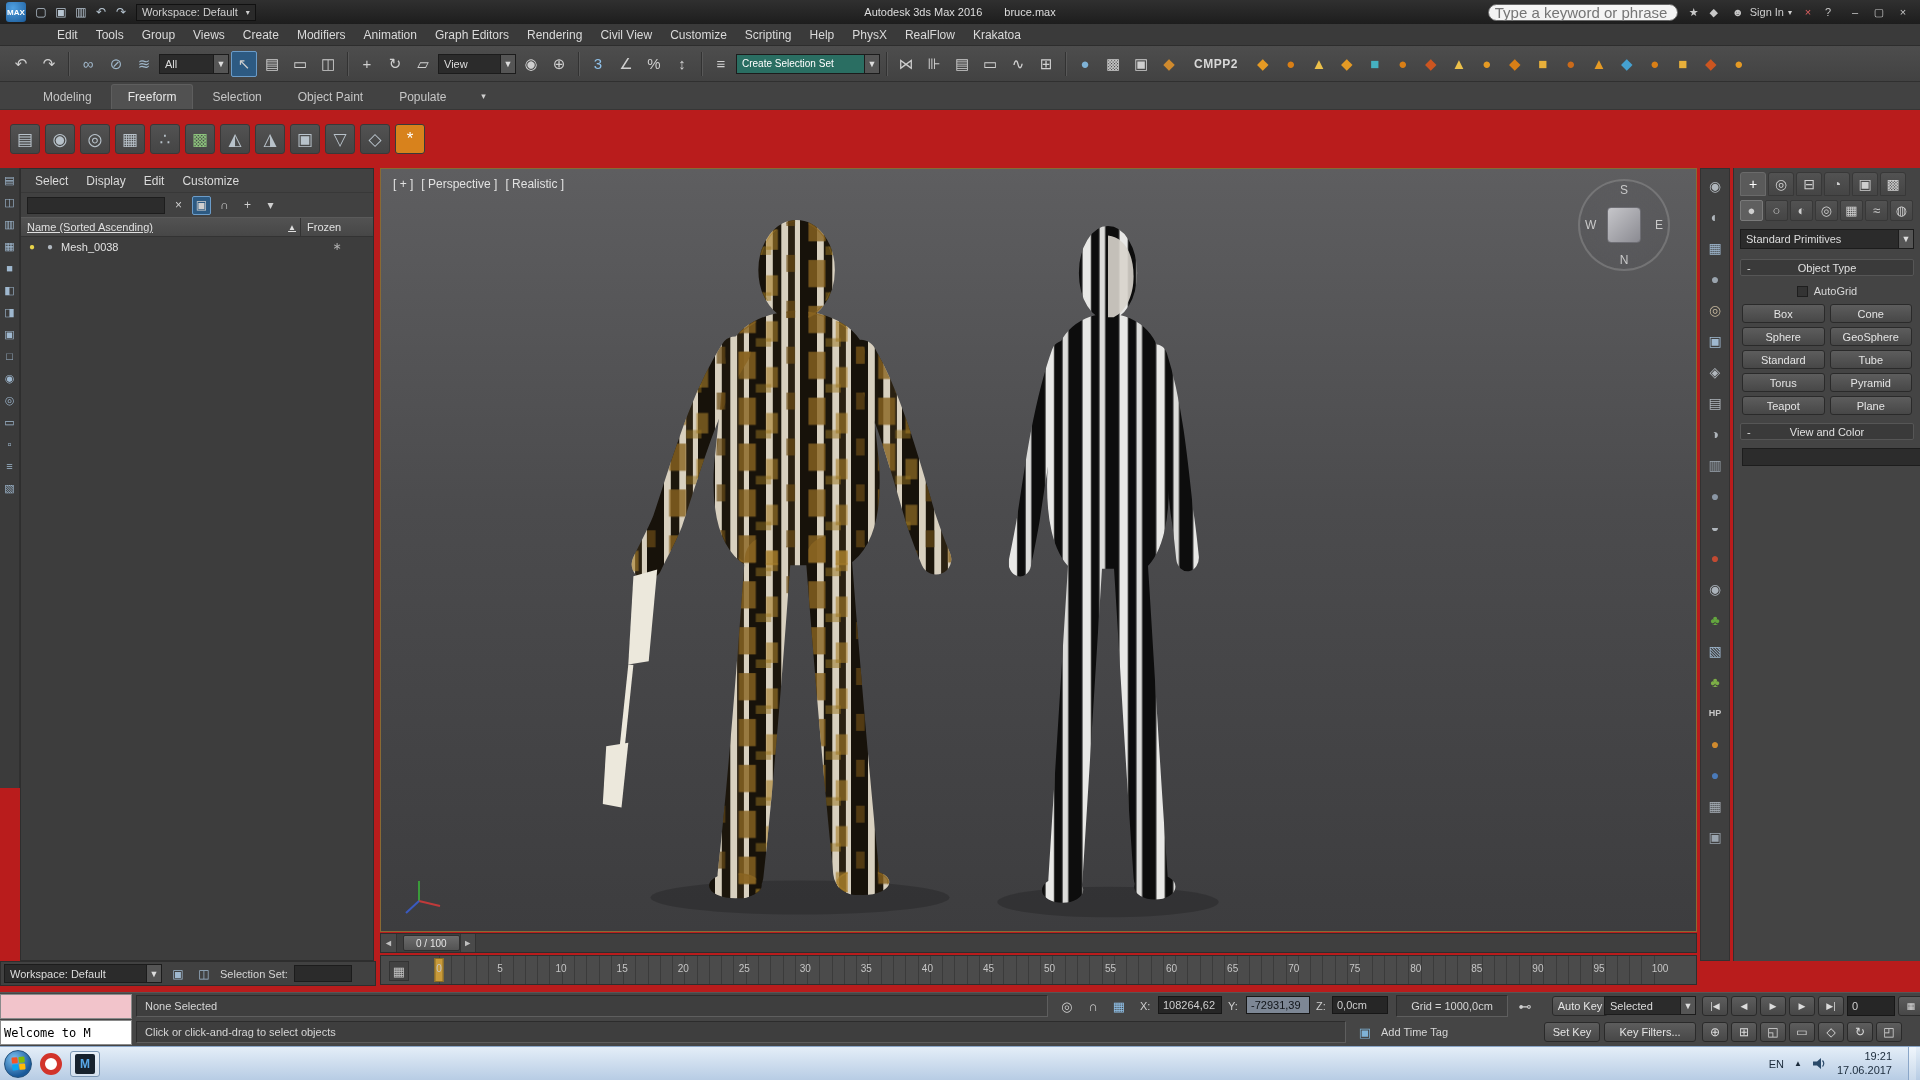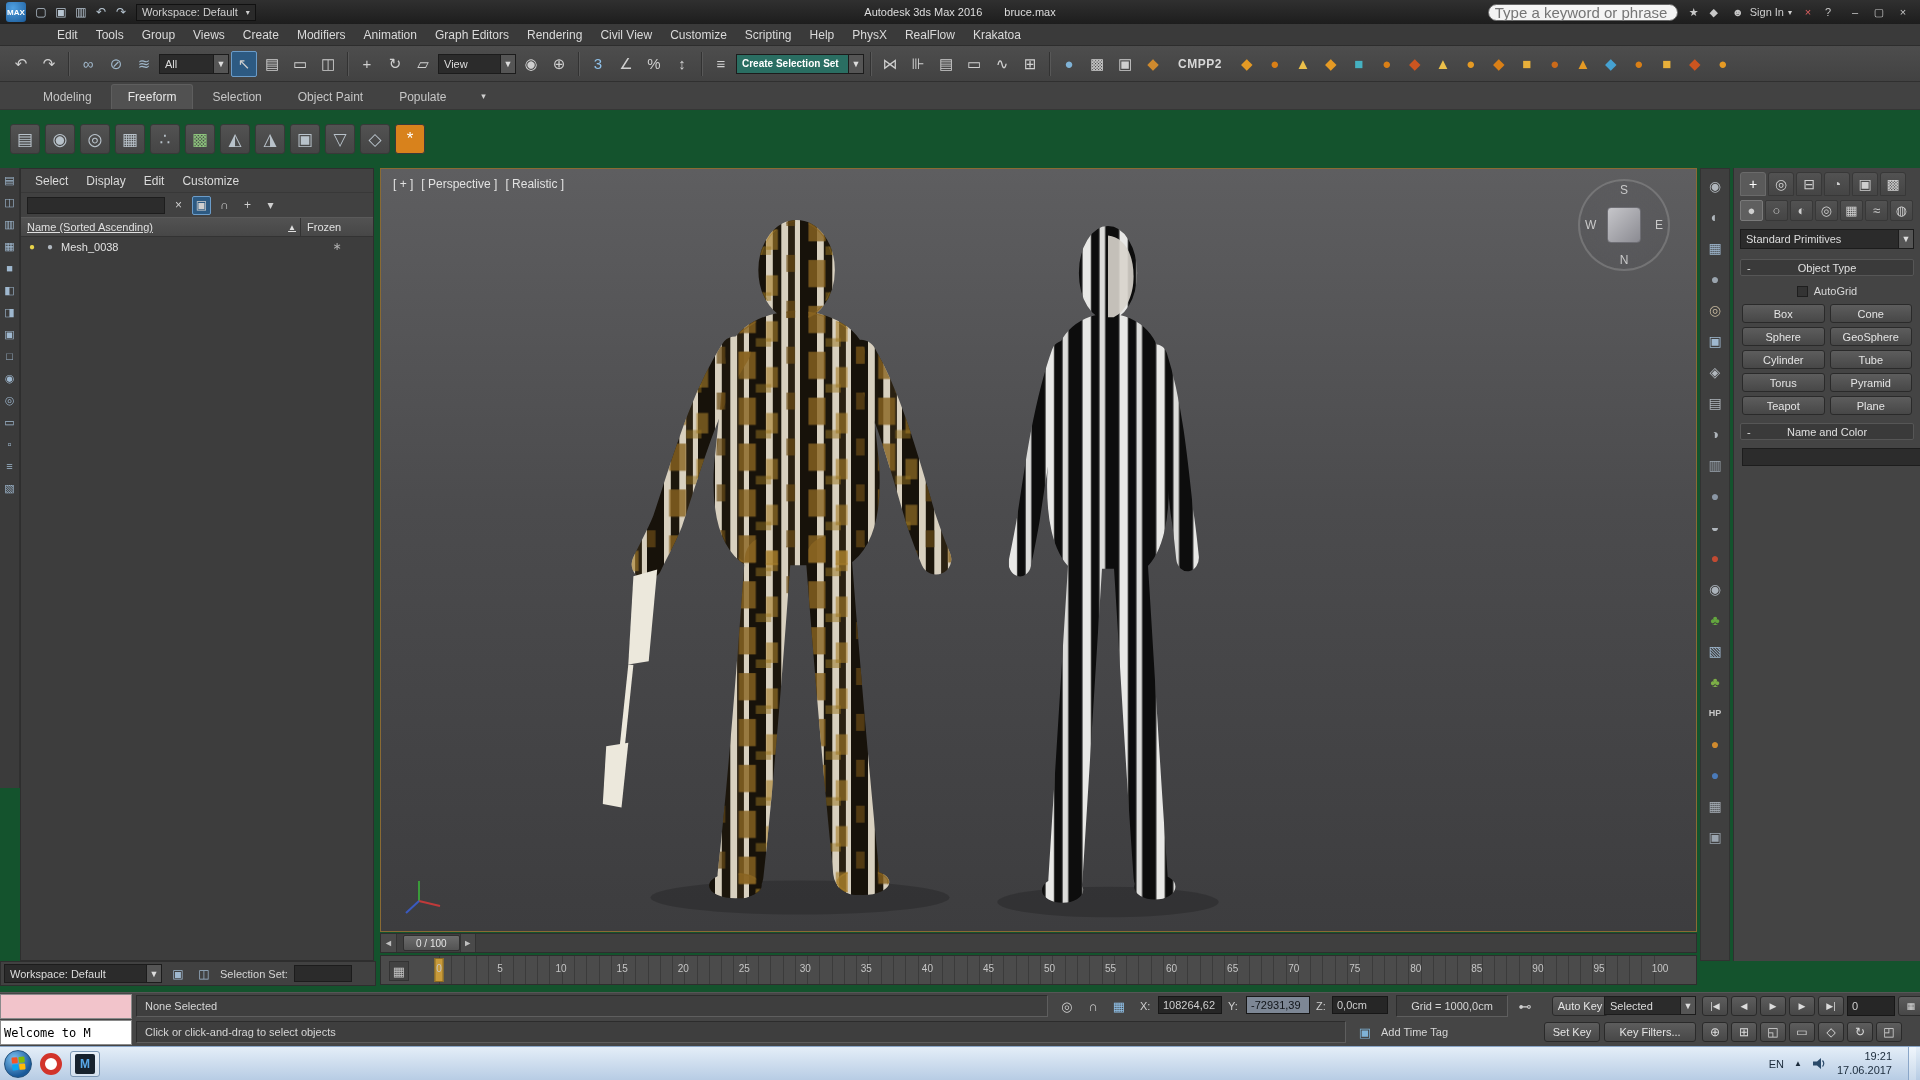--- a/index.html
+++ b/index.html
@@ -1,18 +1,18 @@
 <!DOCTYPE html>
 <html><head>
 <meta charset="utf-8">
 <style>
   *{margin:0;padding:0;box-sizing:border-box;}
   html,body{background:#222;}
   body{font-family:"Liberation Sans",sans-serif;}
-  #root{position:relative;width:1920px;height:1080px;background:#14532d;overflow:hidden;color:#d6d6d6;font-size:12px;}
+  #root{position:relative;width:1920px;height:1080px;background:#b91c1c;overflow:hidden;color:#d6d6d6;font-size:12px;}
   .abs{position:absolute;}
   .row{display:flex;align-items:center;}
 
   
   .titlebar{left:0;top:0;width:1920px;height:24px;background:linear-gradient(#303030,#1d1d1d);display:flex;align-items:center;padding:0 6px;gap:6px;color:#cfcfcf;font-size:11px;}
   .max-logo{width:20px;height:20px;border-radius:3px;background:radial-gradient(circle at 35% 30%,#4f9fe0,#1b5a98);color:#fff;font-size:8px;font-weight:bold;display:flex;align-items:center;justify-content:center;}
   .qicon{width:18px;height:18px;display:flex;align-items:center;justify-content:center;color:#b8c6d2;font-size:12px;border-radius:2px;}
   .ws-combo{height:17px;background:#2a2a2a;border:1px solid #111;display:flex;align-items:center;padding:0 5px;gap:8px;color:#cfcfcf;}
   .title-center{position:absolute;left:0;right:0;top:0;height:24px;display:flex;align-items:center;justify-content:center;gap:22px;pointer-events:none;}
   .title-center span{color:#dedede;}
@@ -233,21 +233,21 @@
     <span style="display:contents;"><span class="icon" data-name="select-and-move-icon">+</span><span class="icon" data-name="select-and-rotate-icon">↻</span><span class="icon" data-name="select-and-scale-icon">▱</span></span>
     <div class="combo" style="width:78px;" data-name="reference-coordinate-dropdown">
       <span>View</span>
         <span class="carr" data-name="chevron-down-icon">▼</span>
     </div>
     <span style="display:contents;"><span class="icon" data-name="use-pivot-center-icon">◉</span><span class="icon" data-name="select-and-manipulate-icon">⊕</span></span>
     <span class="sep" data-name="toolbar-separator"></span>
     <span style="display:contents;"><span class="icon" data-name="snaps-toggle-icon" style="color: rgb(143, 192, 232);">3</span><span class="icon" data-name="angle-snap-icon">∠</span><span class="icon" data-name="percent-snap-icon">%</span><span class="icon" data-name="spinner-snap-icon">↕</span></span>
     <span class="sep" data-name="toolbar-separator"></span>
     <span style="display:contents;"><span class="icon" data-name="edit-named-sets-icon">≡</span></span>
-    <div class="combo hl" style="width:128px;font-weight:bold;" data-name="named-selection-sets-dropdown">
+    <div class="combo hl" style="width:144px;" data-name="named-selection-sets-dropdown">
       <span style="font-size:10px;white-space:nowrap;overflow:hidden;">Create Selection Set</span>
         <span class="carr" data-name="chevron-down-icon">▼</span>
     </div>
     <span class="sep" data-name="toolbar-separator"></span>
     <span style="display:contents;"><span class="icon" data-name="mirror-icon">⋈</span><span class="icon" data-name="align-icon">⊪</span><span class="icon" data-name="layer-manager-icon">▤</span><span class="icon" data-name="toggle-ribbon-icon">▭</span><span class="icon" data-name="curve-editor-icon">∿</span><span class="icon" data-name="schematic-view-icon">⊞</span></span>
     <span class="sep" data-name="toolbar-separator"></span>
     <span style="display:contents;"><span class="icon" data-name="material-editor-icon" style="color: rgb(127, 178, 214);">●</span><span class="icon" data-name="render-setup-icon">▩</span><span class="icon" data-name="rendered-frame-icon">▣</span><span class="icon" data-name="render-production-icon" style="color: rgb(207, 138, 46);">◆</span></span>
     <span class="cmpp" data-name="cmpp2-button">CMPP2</span>
     <span style="display:contents;"><span class="icon" data-name="plugin-icon" style="color: rgb(229, 154, 36);">◆</span><span class="icon" data-name="plugin-icon" style="color: rgb(217, 127, 22);">●</span><span class="icon" data-name="plugin-icon" style="color: rgb(236, 192, 74);">▲</span><span class="icon" data-name="plugin-icon" style="color: rgb(229, 154, 36);">◆</span><span class="icon" data-name="plugin-icon" style="color: rgb(69, 177, 193);">■</span><span class="icon" data-name="plugin-icon" style="color: rgb(217, 127, 22);">●</span><span class="icon" data-name="plugin-icon" style="color: rgb(204, 85, 32);">◆</span><span class="icon" data-name="plugin-icon" style="color: rgb(236, 192, 74);">▲</span><span class="icon" data-name="plugin-icon" style="color: rgb(229, 154, 36);">●</span><span class="icon" data-name="plugin-icon" style="color: rgb(217, 127, 22);">◆</span><span class="icon" data-name="plugin-icon" style="color: rgb(232, 176, 58);">■</span><span class="icon" data-name="plugin-icon" style="color: rgb(202, 106, 26);">●</span><span class="icon" data-name="plugin-icon" style="color: rgb(229, 154, 36);">▲</span><span class="icon" data-name="plugin-icon" style="color: rgb(69, 161, 209);">◆</span><span class="icon" data-name="plugin-icon" style="color: rgb(217, 127, 22);">●</span><span class="icon" data-name="plugin-icon" style="color: rgb(232, 176, 58);">■</span><span class="icon" data-name="plugin-icon" style="color: rgb(204, 85, 32);">◆</span><span class="icon" data-name="plugin-icon" style="color: rgb(229, 154, 36);">●</span></span>
   </div>
@@ -508,30 +508,30 @@
     <div class="autogrid" data-name="autogrid-row">
       <span class="checkbox" data-name="autogrid-checkbox"></span>
       <span>AutoGrid</span>
     </div>
     <div class="btn-grid" data-name="primitive-buttons">
 
     <span class="cp-btn" data-name="box-button">Box</span>
         <span class="cp-btn" data-name="cone-button">Cone</span>
         <span class="cp-btn" data-name="sphere-button">Sphere</span>
         <span class="cp-btn" data-name="geosphere-button">GeoSphere</span>
-        <span class="cp-btn" data-name="cylinder-button">Cylinder</span>
+        <span class="cp-btn" data-name="cylinder-button">Standard</span>
         <span class="cp-btn" data-name="tube-button">Tube</span>
         <span class="cp-btn" data-name="torus-button">Torus</span>
         <span class="cp-btn" data-name="pyramid-button">Pyramid</span>
         <span class="cp-btn" data-name="teapot-button">Teapot</span>
         <span class="cp-btn" data-name="plane-button">Plane</span>
       </div>
     <div class="rollout" data-name="name-color-rollout">
       <span class="minus" data-name="collapse-icon">-</span>
-      <span>Name and Color</span>
+      <span>View and Color</span>
     </div>
     <div class="name-row" data-name="name-color-row">
       <input data-name="object-name-field" style="">
 
     </div>
   </div>
 
   <div class="abs statusband" data-name="status-bar">
     <div class="seg ms-pink" data-name="maxscript-mini-listener-pink"></div>
     <div class="seg ms-white" data-name="maxscript-mini-listener">Welcome to M</div>

